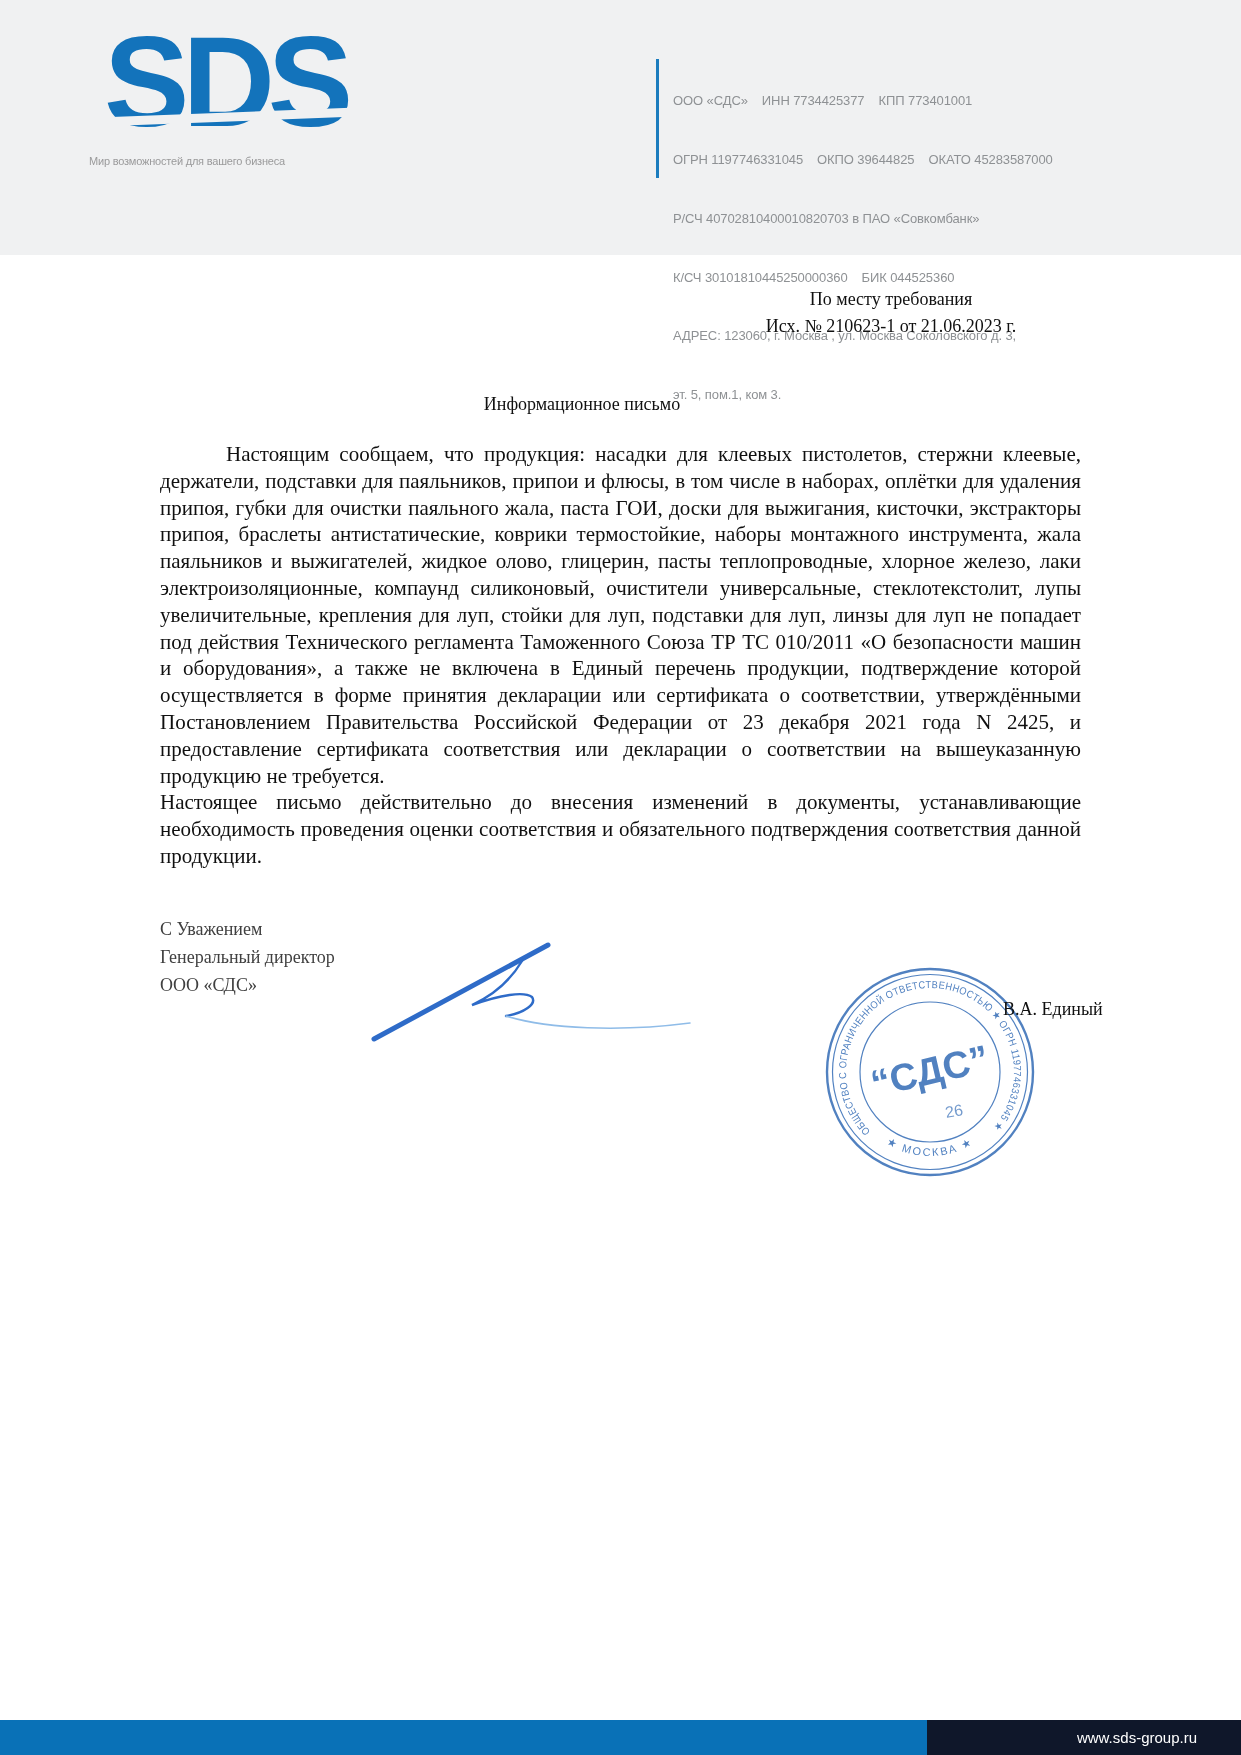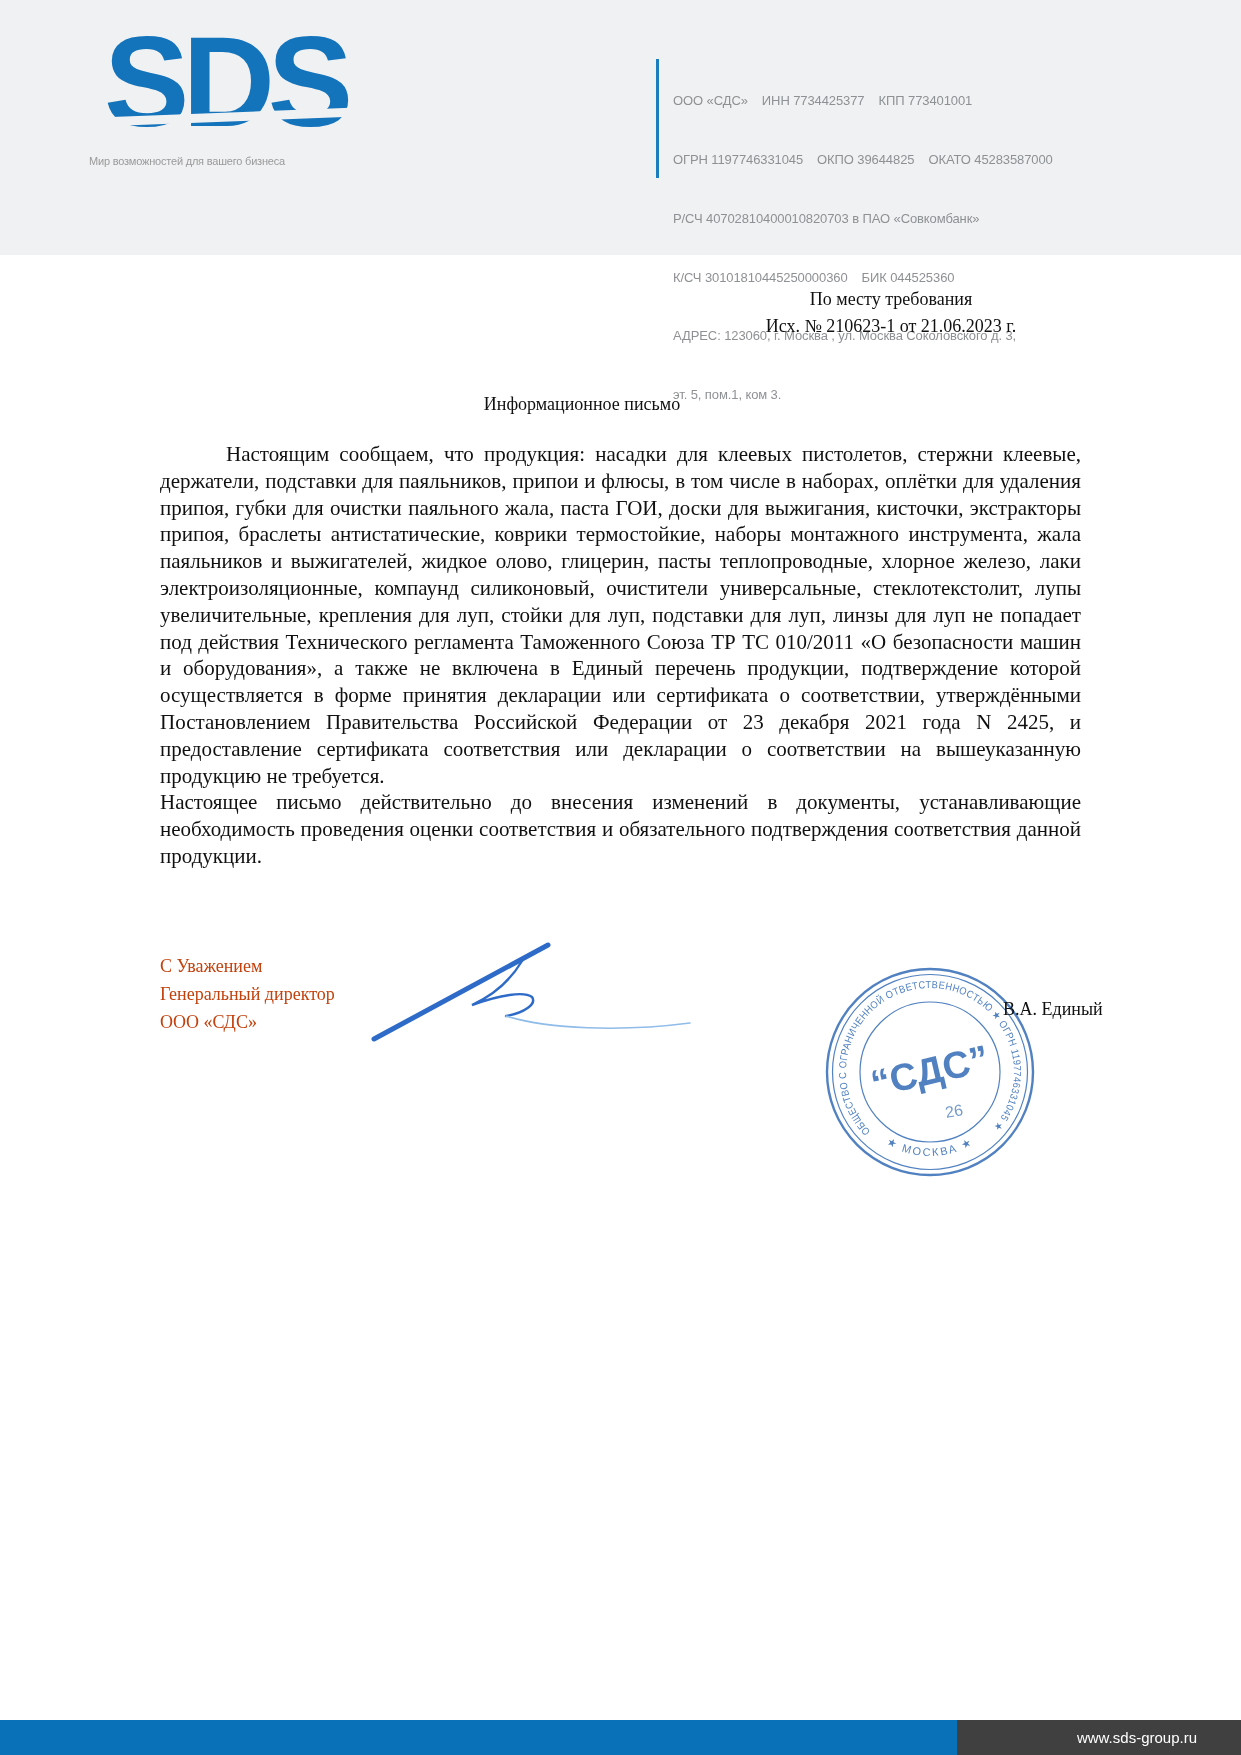--- a/index.html
+++ b/index.html
@@ -41,32 +41,32 @@
     text-align:center;font-size:18px;color:#101010;
   }
   .body{
     position:absolute;left:160px;top:441px;width:921px;
     font-size:21px;line-height:26.8px;text-align:justify;color:#101010;
   }
   .body p{margin:0;}
   .body p.indent{text-indent:66px;}
   
   .sig-block{
-    position:absolute;left:160px;top:952px;
-    font-size:18px;line-height:28px;color:#c2410c;
+    position:absolute;left:160px;top:915px;
+    font-size:18px;line-height:28px;color:#404040;
   }
   .signature{position:absolute;left:352px;top:933px;z-index:2;}
   .sig-name{position:absolute;left:1003px;top:999px;font-size:18px;color:#101010;z-index:3;}
   
   .stamp{position:absolute;left:824px;top:966px;width:212px;height:212px;z-index:1;opacity:0.93;}
   .stamp text{fill:#4478bc;}
   
   .footer{position:absolute;left:0;top:1720px;width:1241px;height:35px;background:#0971b7;}
   .footer-right{
-    position:absolute;right:0;top:0;width:284px;height:35px;background:#404040;
+    position:absolute;right:0;top:0;width:314px;height:35px;background:#0f172a;
     display:flex;align-items:center;justify-content:flex-end;
     padding-right:44px;box-sizing:border-box;
   }
   .footer-right span{
     font-family:"Liberation Sans", sans-serif;font-size:15px;color:#ffffff;
   }
 </style>
 </head>
 <body>
 

